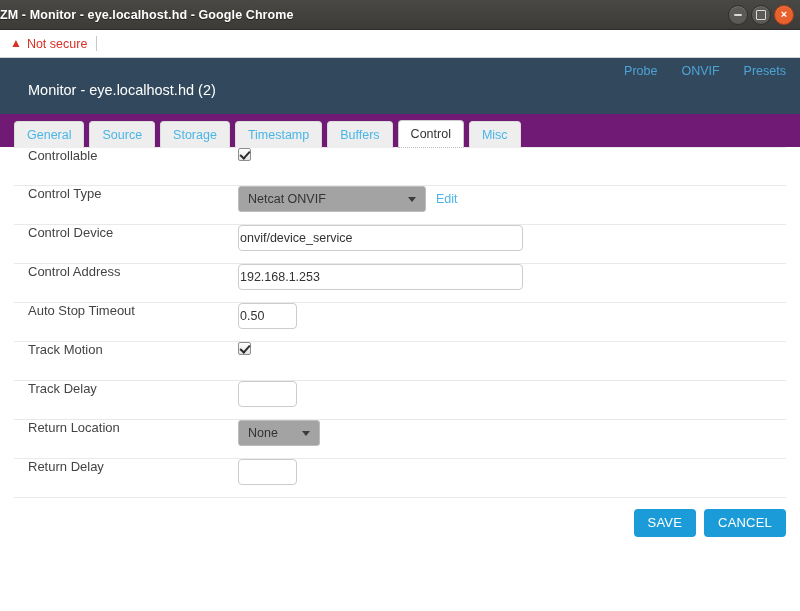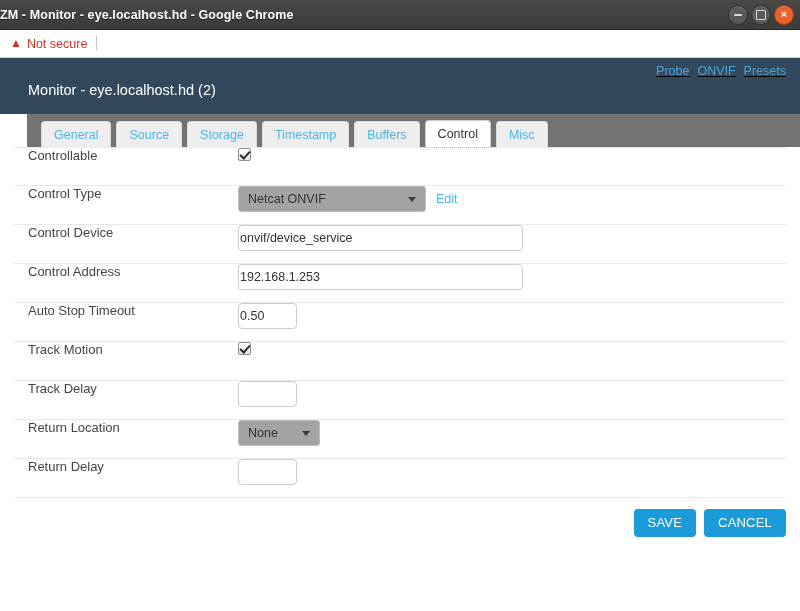--- a/index.html
+++ b/index.html
@@ -127,47 +127,45 @@
     position: relative;
     background: #32495d;
     height: 56px;
     box-sizing: border-box;
   }
   .header-nav {
     position: absolute;
     right: 14px;
     top: 6px;
     display: flex;
-    gap: 8px;
-    text-decoration: underline;
+    gap: 24px;
   }
   .header-nav a {
     color: #4ea3d6;
     font-size: 12.5px;
     text-decoration: none;
   }
   .page-title {
     position: absolute;
     left: 28px;
     top: 24px;
     color: #ffffff;
     font-size: 14.5px;
   }
 
   
   .tabs {
-    background: #737373;
+    background: #701a75;
     padding: 5px 0 0 14px;
     height: 28px;
     box-sizing: content-box;
     display: flex;
     align-items: flex-end;
     gap: 5px;
     position: relative;
-    margin-left: 27px;
   }
   .tab {
     background: #eeeeee;
     border: 1px solid #dcdcdc;
     border-bottom: none;
     border-radius: 4px 4px 0 0;
     color: #4ab6e8;
     font-size: 12.5px;
     padding: 6px 12px 6px 12px;
     line-height: 14px;

